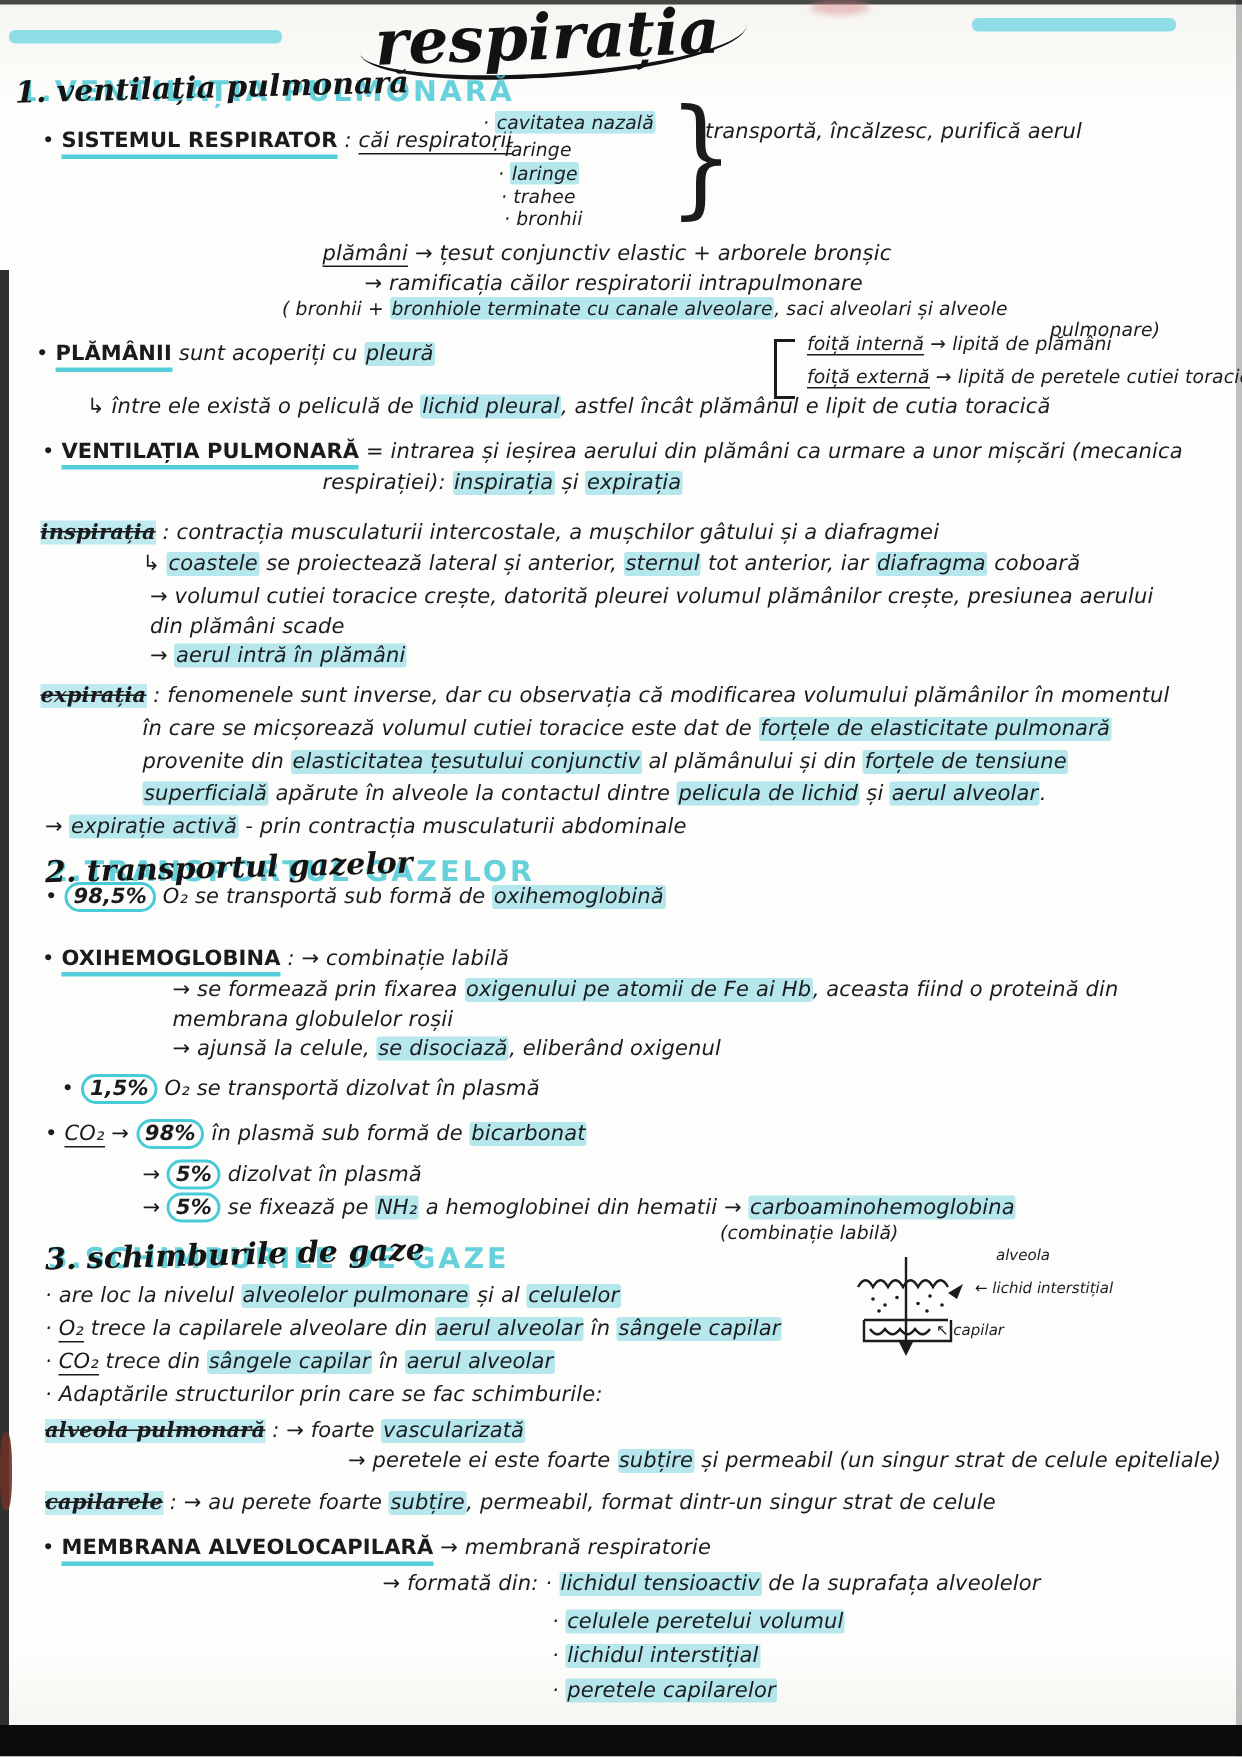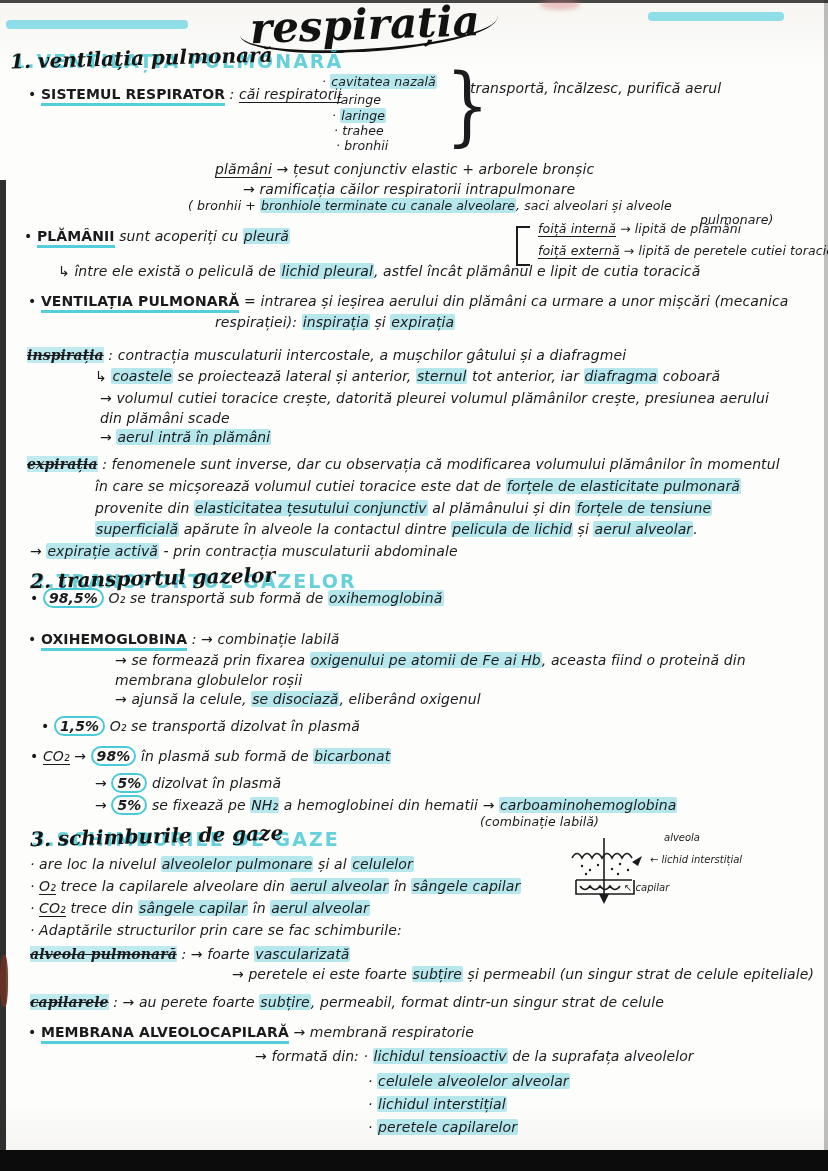--- a/index.html
+++ b/index.html
@@ -115,21 +115,21 @@
 
   <div class="line" style="left:30px;top:856px;"><span>· are loc la nivelul </span><span class="seg-hl">alveolelor pulmonare</span><span> și al </span><span class="seg-hl">celulelor</span></div>
   <div class="line" style="left:30px;top:878px;"><span>· </span><span class="seg-ub">O₂</span><span> trece la capilarele alveolare din </span><span class="seg-hl">aerul alveolar</span><span> în </span><span class="seg-hl">sângele capilar</span></div>
   <div class="line" style="left:30px;top:900px;"><span>· </span><span class="seg-ub">CO₂</span><span> trece din </span><span class="seg-hl">sângele capilar</span><span> în </span><span class="seg-hl">aerul alveolar</span></div>
   <div class="line" style="left:30px;top:922px;"><span>· Adaptările structurilor prin care se fac schimburile:</span></div>
   <div class="line" style="left:30px;top:946px;"><span class="seg-st">alveola pulmonară</span><span> : → foarte </span><span class="seg-hl">vascularizată</span></div>
   <div class="line" style="left:232px;top:966px;"><span>→ peretele ei este foarte </span><span class="seg-hl">subțire</span><span> și permeabil (un singur strat de celule epiteliale)</span></div>
   <div class="line" style="left:30px;top:994px;"><span class="seg-st">capilarele</span><span> : → au perete foarte </span><span class="seg-hl">subțire</span><span>, permeabil, format dintr-un singur strat de celule</span></div>
   <div class="line" style="left:28px;top:1024px;"><span>• </span><span class="seg-uc">MEMBRANA ALVEOLOCAPILARĂ</span><span> → membrană respiratorie</span></div>
   <div class="line" style="left:255px;top:1048px;"><span>→ formată din: · </span><span class="seg-hl">lichidul tensioactiv</span><span> de la suprafața alveolelor</span></div>
-  <div class="line" style="left:368px;top:1073px;"><span>· </span><span class="seg-hl">celulele alveolelor alveolar</span></div>
+  <div class="line" style="left:368px;top:1073px;"><span>· </span><span class="seg-hl">celulele peretelui volumul</span></div>
   <div class="line" style="left:368px;top:1096px;"><span>· </span><span class="seg-hl">lichidul interstițial</span></div>
   <div class="line" style="left:368px;top:1119px;"><span>· </span><span class="seg-hl">peretele capilarelor</span></div>
 
   <div class="diagram" style="left:568px;top:832px;width:240px;height:75px;">
     <svg width="78" height="70" viewBox="0 0 78 70" style="position:absolute;left:0;top:4px;">
       <g stroke="#1b1b1d" fill="none" stroke-width="1.6">
         <path d="M4,22 q5,-9 10,0 q5,-9 10,0 q5,-9 10,0 q5,-9 10,0 q5,-9 10,0 q5,-9 10,0"></path>
         <path d="M8,44 h56"></path>
         <path d="M8,44 v14 h58 v-14"></path>
         <path d="M12,50 q5,7 10,0 q5,7 10,0 q5,7 10,0 q5,7 10,0"></path>

